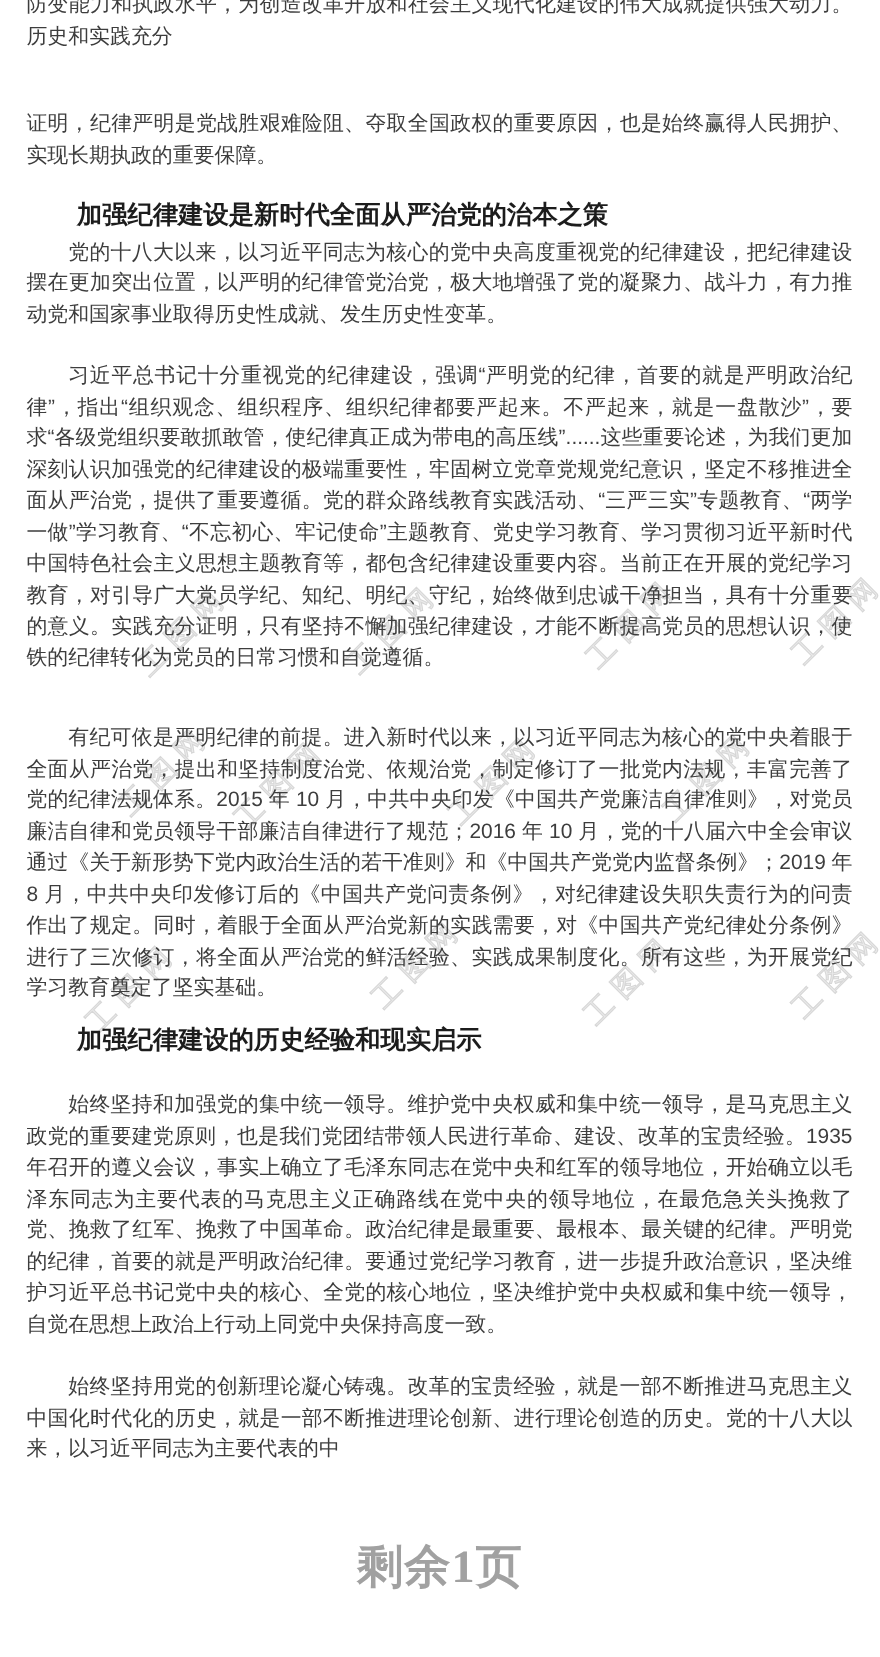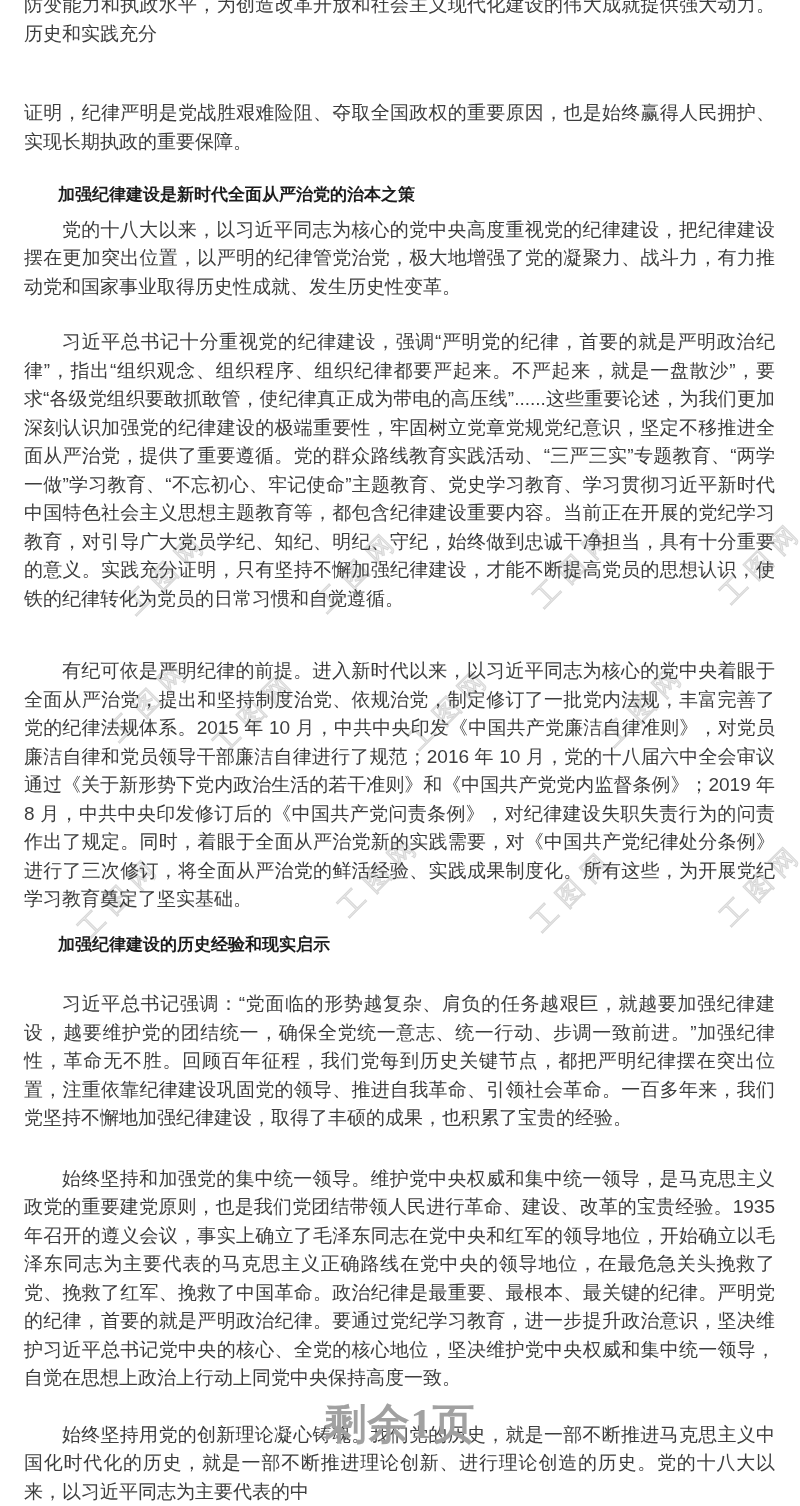--- a/index.html
+++ b/index.html
@@ -47,21 +47,21 @@
     line-height:28.5px;
   }
   .content p{
     text-align:justify;
     text-indent:2em;
   }
   .content p.noindent{
     text-indent:0;
   }
   .content h3{
-    font-size:17px;
+    font-size:23px;
     line-height:28.5px;
     font-weight:700;
     color:var(--heading-color);
     text-indent:2em;
   }
   .footer{
     position:absolute;
     left:0;right:0;
     top:1396px;
     z-index:2;
@@ -104,24 +104,23 @@
     <h3 style="margin-top:25px">加强纪律建设是新时代全面从严治党的治本之策</h3>
 
     <p style="margin-top:6px">党的十八大以来，以习近平同志为核心的党中央高度重视党的纪律建设，把纪律建设摆在更加突出位置，以严明的纪律管党治党，极大地增强了党的凝聚力、战斗力，有力推动党和国家事业取得历史性成就、发生历史性变革。</p>
 
     <p style="margin-top:27px">习近平总书记十分重视党的纪律建设，强调“严明党的纪律，首要的就是严明政治纪律”，指出“组织观念、组织程序、组织纪律都要严起来。不严起来，就是一盘散沙”，要求“各级党组织要敢抓敢管，使纪律真正成为带电的高压线”......这些重要论述，为我们更加深刻认识加强党的纪律建设的极端重要性，牢固树立党章党规党纪意识，坚定不移推进全面从严治党，提供了重要遵循。党的群众路线教育实践活动、“三严三实”专题教育、“两学一做”学习教育、“不忘初心、牢记使命”主题教育、党史学习教育、学习贯彻习近平新时代中国特色社会主义思想主题教育等，都包含纪律建设重要内容。当前正在开展的党纪学习教育，对引导广大党员学纪、知纪、明纪、守纪，始终做到忠诚干净担当，具有十分重要的意义。实践充分证明，只有坚持不懈加强纪律建设，才能不断提高党员的思想认识，使铁的纪律转化为党员的日常习惯和自觉遵循。</p>
 
     <p style="margin-top:44px">有纪可依是严明纪律的前提。进入新时代以来，以习近平同志为核心的党中央着眼于全面从严治党，提出和坚持制度治党、依规治党，制定修订了一批党内法规，丰富完善了党的纪律法规体系。2015 年 10 月，中共中央印发《中国共产党廉洁自律准则》，对党员廉洁自律和党员领导干部廉洁自律进行了规范；2016 年 10 月，党的十八届六中全会审议通过《关于新形势下党内政治生活的若干准则》和《中国共产党党内监督条例》；2019 年 8 月，中共中央印发修订后的《中国共产党问责条例》，对纪律建设失职失责行为的问责作出了规定。同时，着眼于全面从严治党新的实践需要，对《中国共产党纪律处分条例》进行了三次修订，将全面从严治党的鲜活经验、实践成果制度化。所有这些，为开展党纪学习教育奠定了坚实基础。</p>
 
     <h3 style="margin-top:17px">加强纪律建设的历史经验和现实启示</h3>
 
-    <p style="margin-top:31px">习近平总书记强调：“党面临的形势越复杂、肩负的任务越艰巨，就越要加强纪律建设，越要维护党的团结统一，确保全党统一意志、统一行动、步调一致前进。”加强纪律性，革命无不胜。回顾百年征程，我们党每到历史关键节点，都把严明纪律摆在突出位置，注重依靠纪律建设巩固党的领导、推进自我革命、引领社会革命。一百多年来，我们党坚持不懈地加强纪律建设，取得了丰硕的成果，也积累了宝贵的经验。</p>
 
     <p style="margin-top:32px">始终坚持和加强党的集中统一领导。维护党中央权威和集中统一领导，是马克思主义政党的重要建党原则，也是我们党团结带领人民进行革命、建设、改革的宝贵经验。1935 年召开的遵义会议，事实上确立了毛泽东同志在党中央和红军的领导地位，开始确立以毛泽东同志为主要代表的马克思主义正确路线在党中央的领导地位，在最危急关头挽救了党、挽救了红军、挽救了中国革命。政治纪律是最重要、最根本、最关键的纪律。严明党的纪律，首要的就是严明政治纪律。要通过党纪学习教育，进一步提升政治意识，坚决维护习近平总书记党中央的核心、全党的核心地位，坚决维护党中央权威和集中统一领导，自觉在思想上政治上行动上同党中央保持高度一致。</p>
 
-    <p style="margin-top:28px">始终坚持用党的创新理论凝心铸魂。我们党的历史，就是一部不断推进马克思主义中国化时代化的历史，就是一部不断推进理论创新、进行理论创造的历史。党的十八大以来，以习近平同志为主要代表的中</p>
+    <p style="margin-top:28px">始终坚持用党的创新理论凝心铸魂。改革的宝贵经验，就是一部不断推进马克思主义中国化时代化的历史，就是一部不断推进理论创新、进行理论创造的历史。党的十八大以来，以习近平同志为主要代表的中</p>
   </div>
 
   <div class="footer">
     <span>剩余1页</span>
   </div>
 
 </div>
 
 </body></html>

